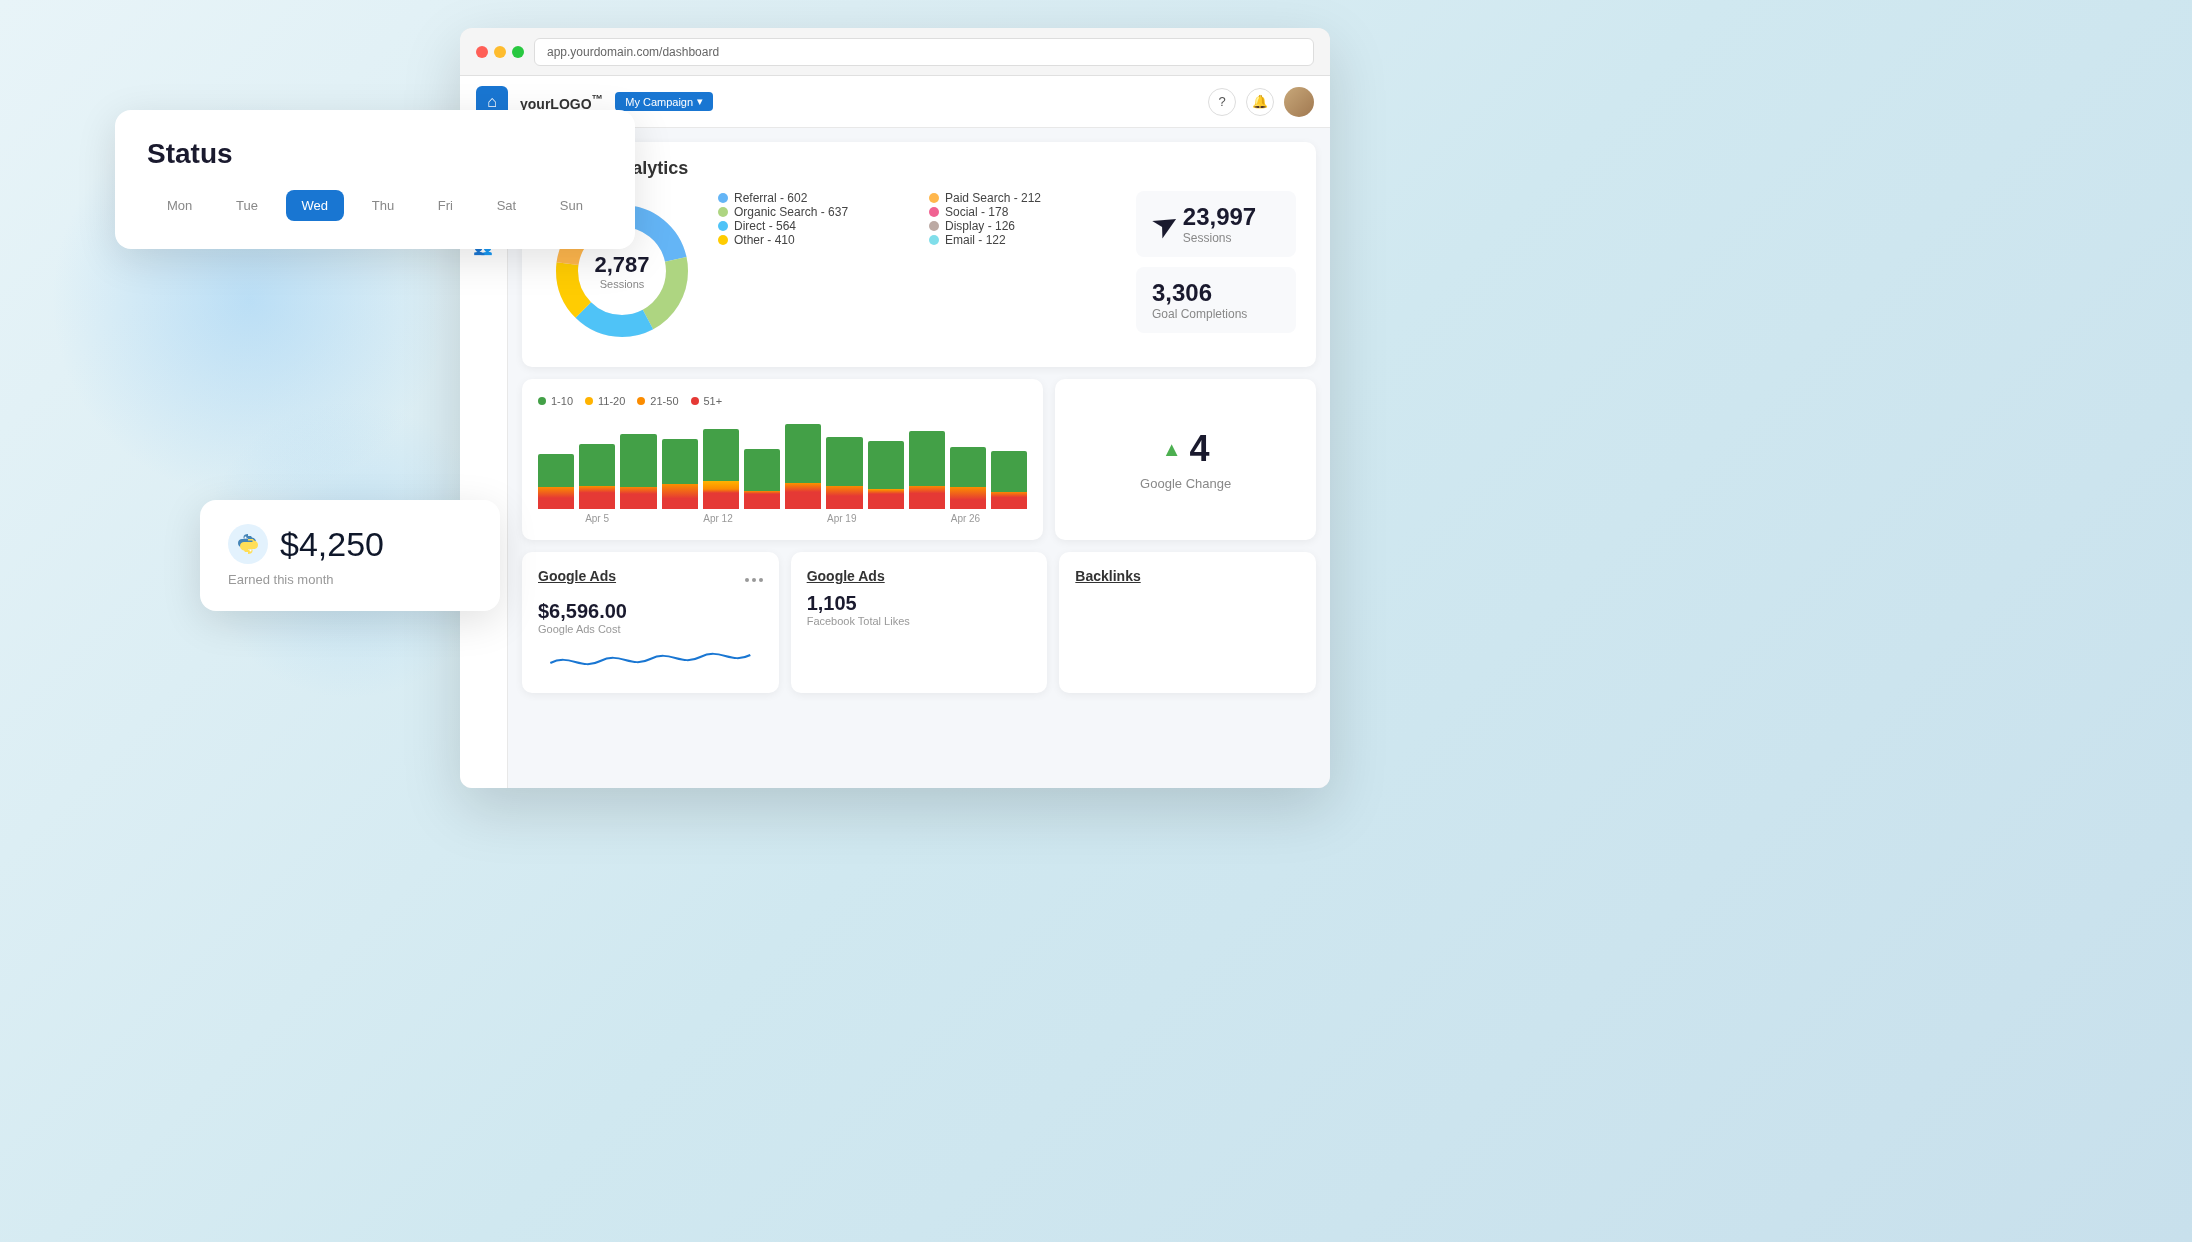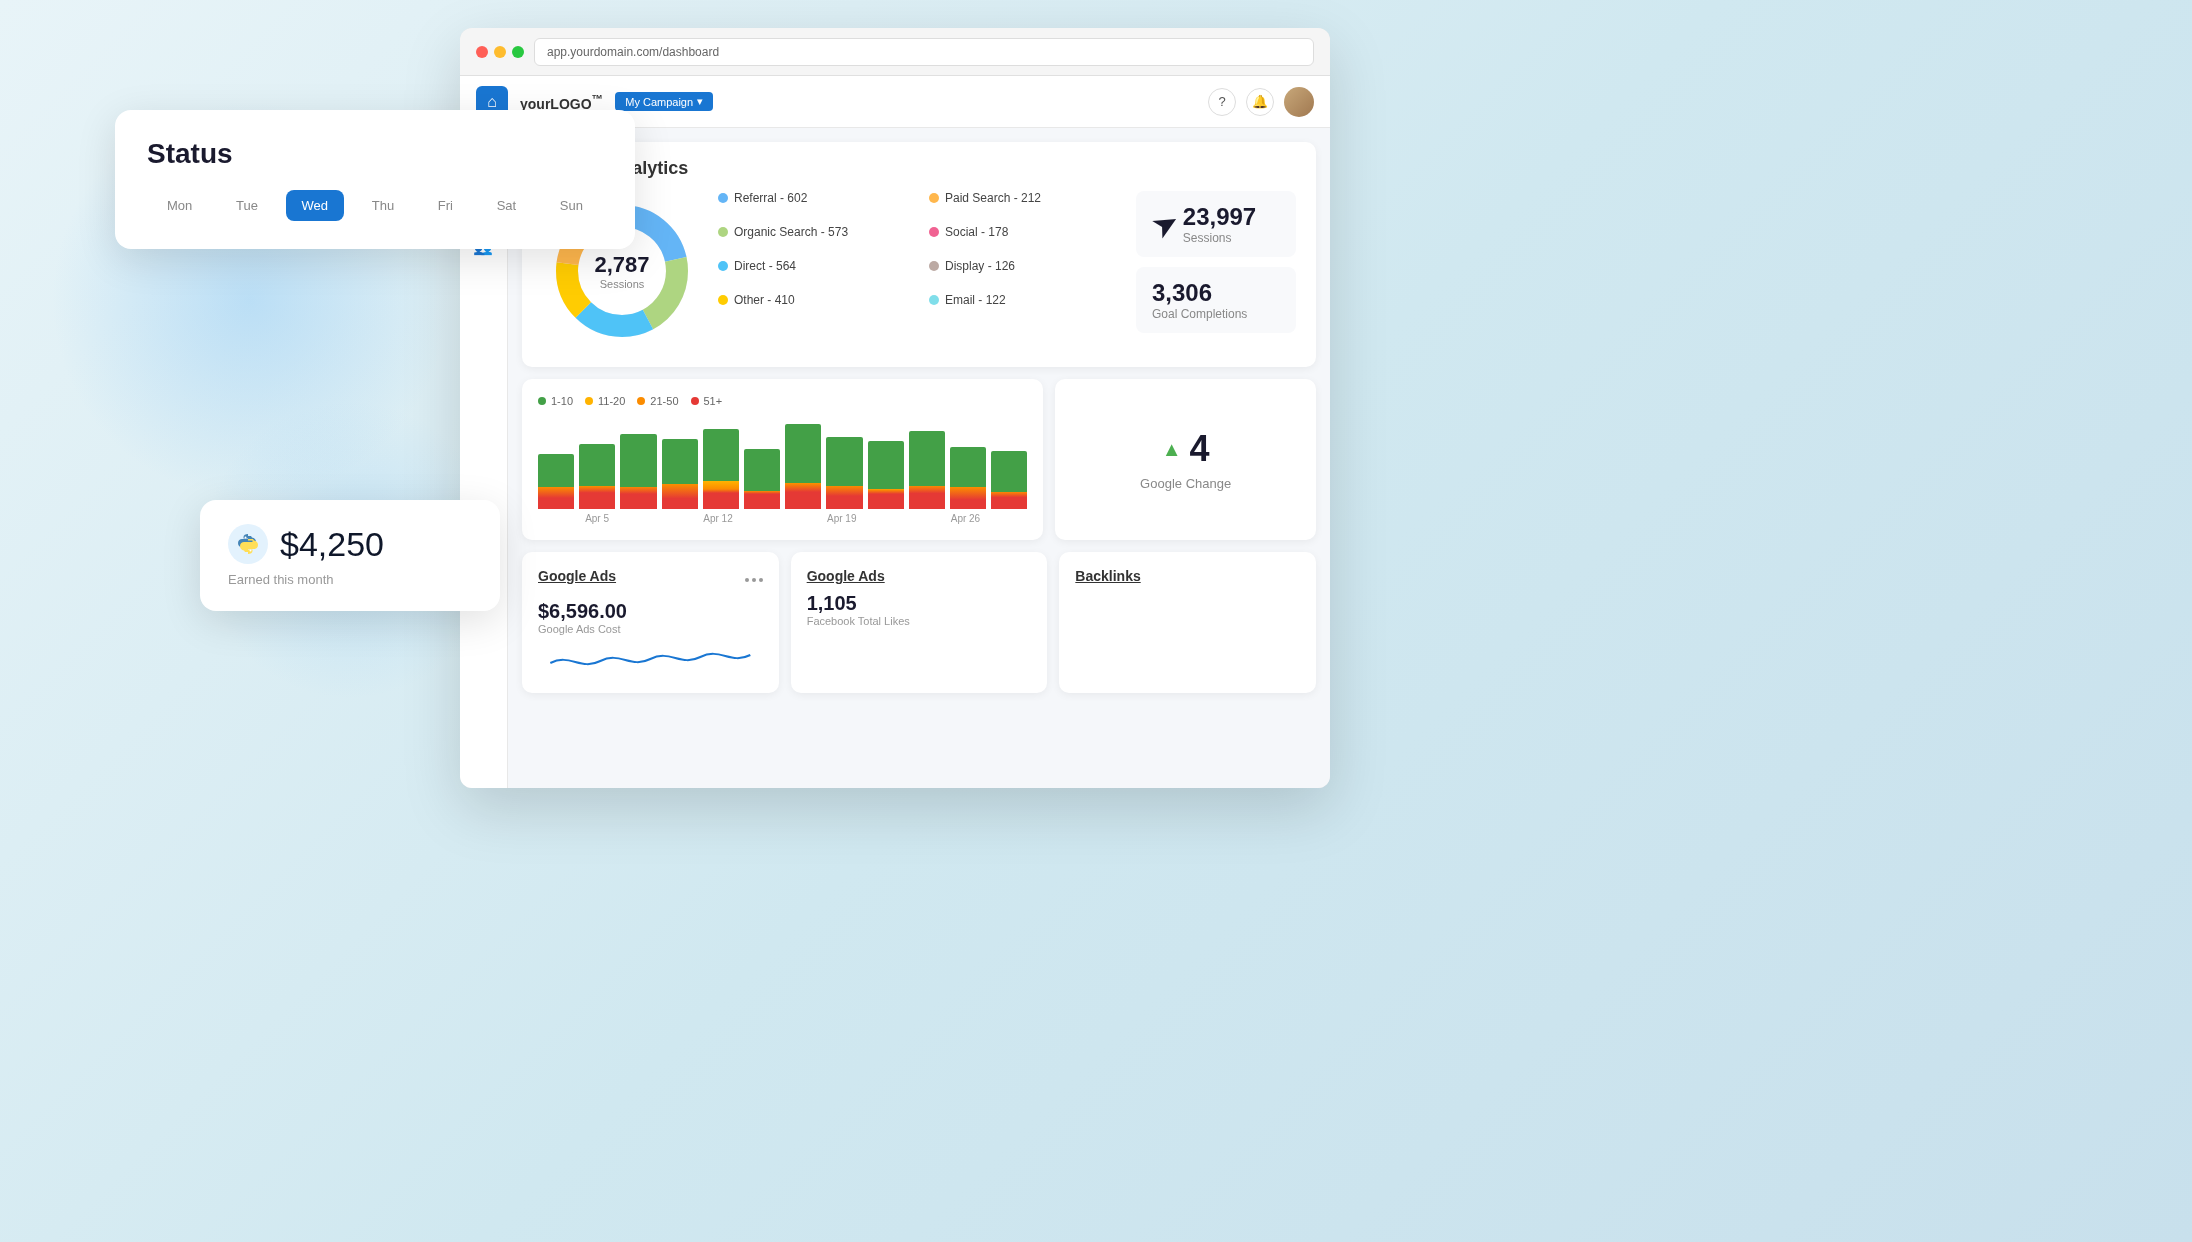--- a/index.html
+++ b/index.html
@@ -243,21 +243,21 @@
       color: #1a1a2e;
     }
     .donut-label {
       font-size: 11px;
       color: #888;
     }
 
     .legend-grid {
       display: grid;
       grid-template-columns: 1fr 1fr;
-      gap: 20px 20px;
+      gap: 0 20px;
       font-size: 12px;
     }
     .legend-item {
       display: flex;
       align-items: center;
       gap: 6px;
       color: #444;
     }
     .legend-dot {
       width: 10px; height: 10px;
@@ -621,21 +621,21 @@
               <div class="legend-item">
                 <div class="legend-dot" style="background:#64b5f6;"></div>
                 <span>Referral - 602</span>
               </div>
               <div class="legend-item">
                 <div class="legend-dot" style="background:#ffb74d;"></div>
                 <span>Paid Search - 212</span>
               </div>
               <div class="legend-item">
                 <div class="legend-dot" style="background:#aed581;"></div>
-                <span>Organic Search - 573</span>
+                <span>Organic Search - 637</span>
               </div>
               <div class="legend-item">
                 <div class="legend-dot" style="background:#f06292;"></div>
                 <span>Social - 178</span>
               </div>
               <div class="legend-item">
                 <div class="legend-dot" style="background:#4fc3f7;"></div>
                 <span>Direct - 564</span>
               </div>
               <div class="legend-item">

